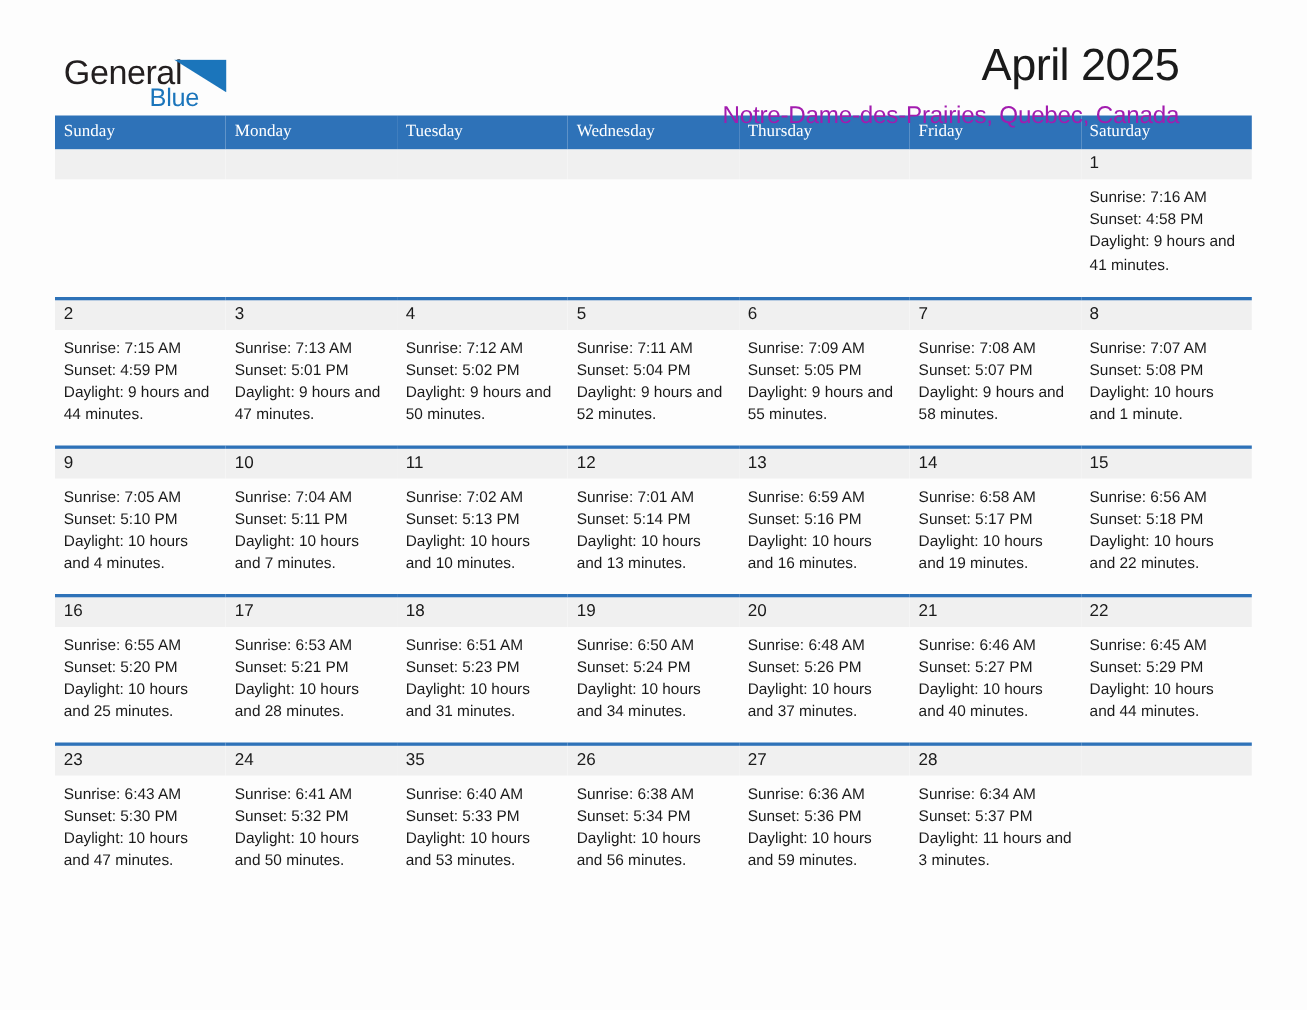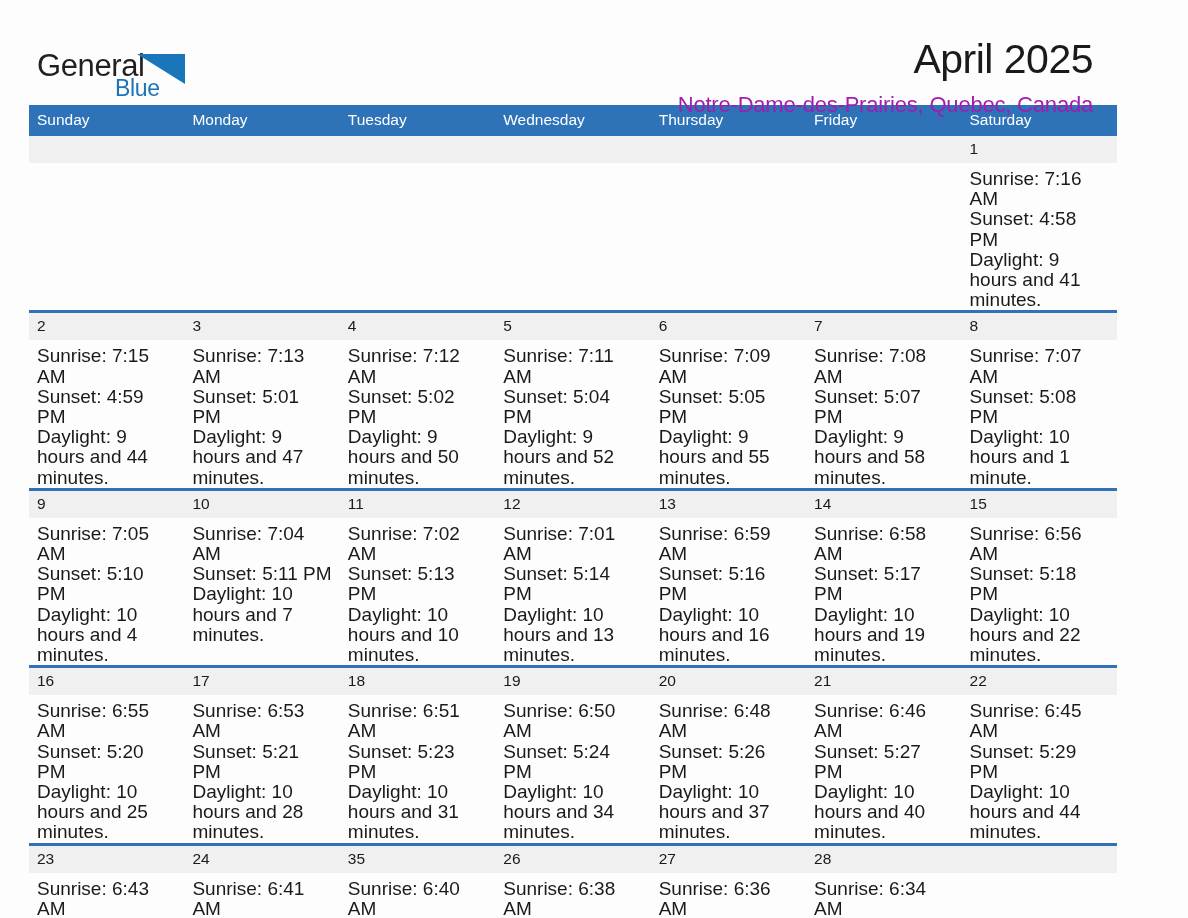--- a/index.html
+++ b/index.html
@@ -3,21 +3,21 @@
 <meta charset="utf-8">
 <style>
   * { box-sizing: border-box; margin: 0; padding: 0; }
   html, body {
     width: 1188px; height: 918px;
     background: #fdfdfd;
     font-family: "Liberation Sans", sans-serif;
     color: #000;
     overflow: hidden;
   }
-  .page { position: relative; width: 1122px; height: 918px; padding: 0 29px; }
+  .page { position: relative; width: 1122px; height: 918px; padding: 0 50px; }
 
   
   .header { position: relative; height: 105px; }
 
   .logo { position: absolute; left: 8px; top: 48px; width: 200px; height: 62px; }
   .logo-general {
     position: absolute; left: 0; top: 0;
     font-size: 31px; letter-spacing: -0.4px; color: #231f20;
     font-family: "Liberation Sans", sans-serif;
   }
@@ -45,20 +45,21 @@
   .calendar { width: 1088px; border-collapse: collapse; table-layout: fixed; }
 
   .dow-row th {
     background: #2e72b8;
     color: #ffffff;
     font-weight: normal;
     font-size: 15.5px;
     text-align: left;
     padding: 6px 0 7px 8px;
     height: 29px;
+    font-family: Liberation Serif, serif;
   }
 
   .week-row td {
     vertical-align: top;
     border-top: 3px solid #2e72b8;
     padding: 0;
     height: 135px;
     background: #fdfdfd;
   }
   .week-row.first-week td { border-top: none; }
@@ -70,21 +71,21 @@
     background: #f0f0f0;
     font-size: 15.5px;
     color: #1a1a1a;
     padding: 4px 0 5px 8px;
     height: 27px;
     line-height: 18px;
   }
   td.empty-cell .daynum { background: #f0f0f0; }
   .info {
     padding: 6px 8px 0 8px;
-    font-size: 19px;
+    font-size: 14px;
     line-height: 20.2px;
     color: #1a1a1a;
     white-space: pre-line;
   }
 </style>
 </head>
 <body>
 
 <div class="page">
 

